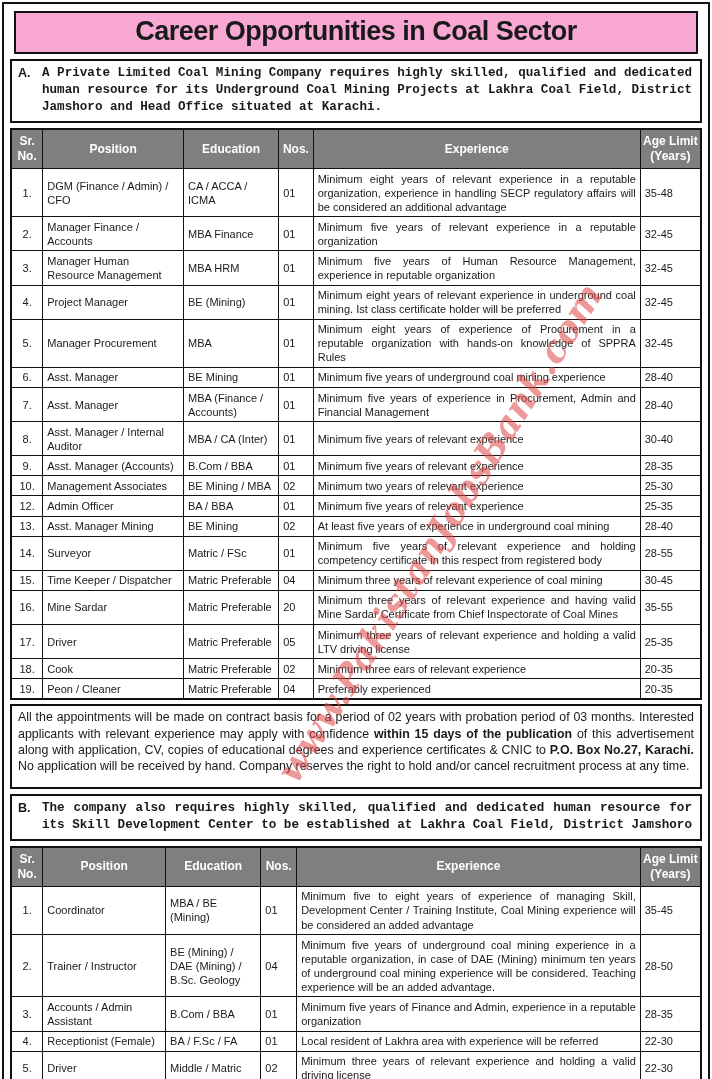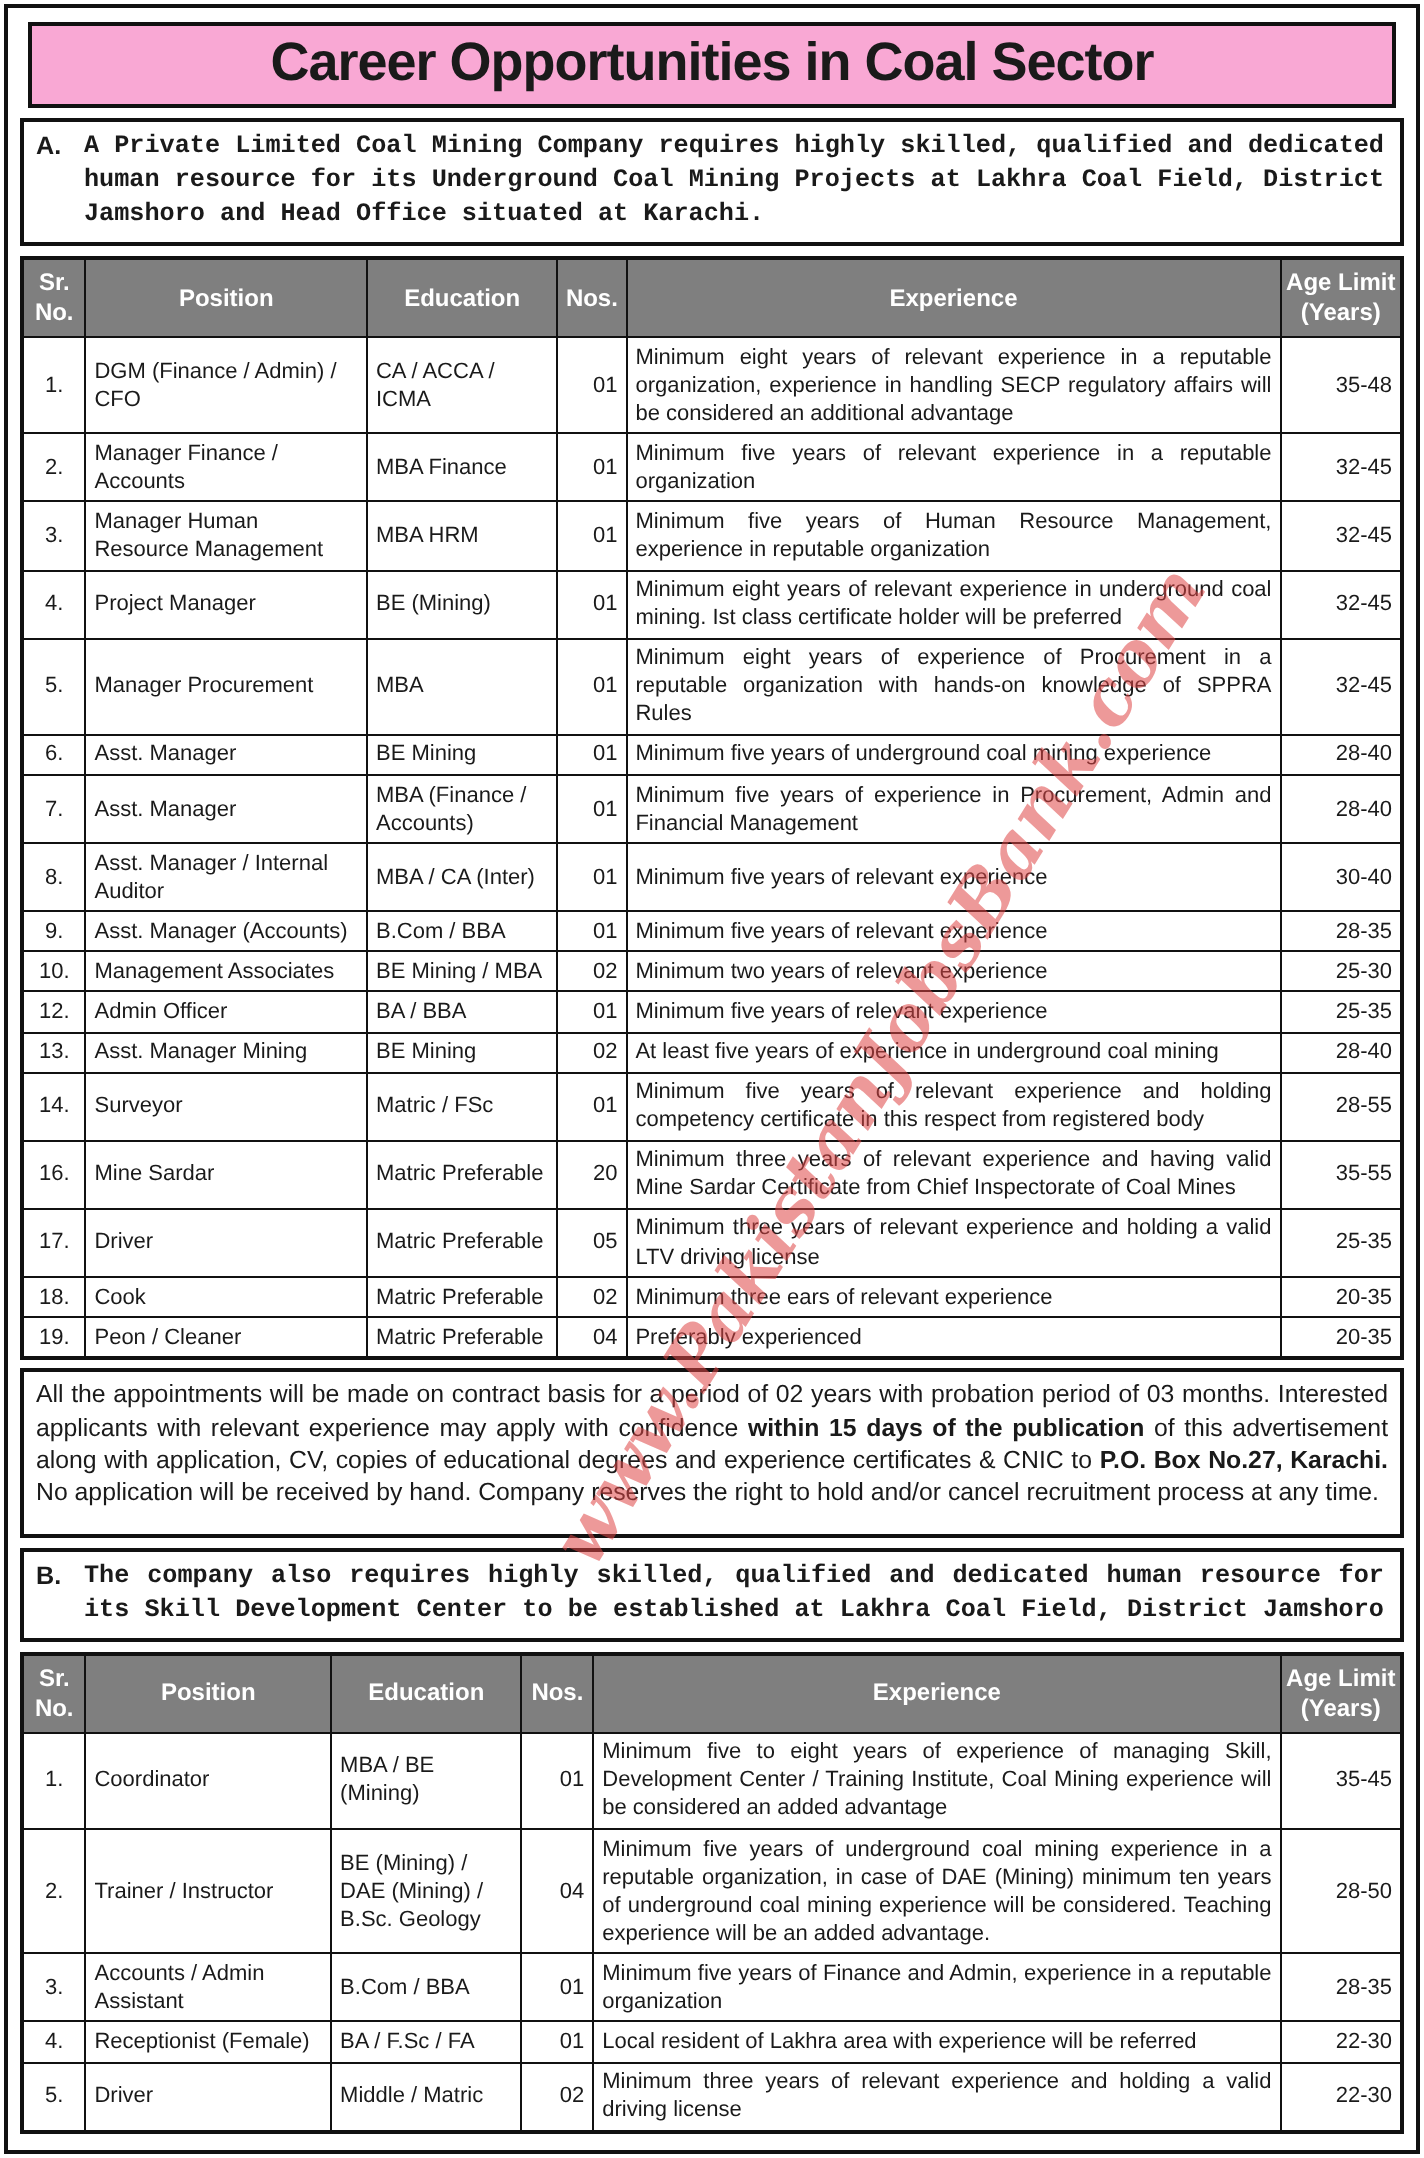--- a/index.html
+++ b/index.html
@@ -61,21 +61,21 @@
     padding: 4px 2px;
     line-height: 1.25;
   }
   table.jobs td {
     font-size: 11px;
     padding: 2.5px 4px;
     line-height: 1.28;
   }
   td.c-sr  { text-align: center; }
   td.c-pos, td.c-edu { text-align: left; margin-top: 29px; }
-  td.c-nos, td.c-age { text-align: right; }
+  td.c-nos, td.c-age { text-align: left; }
   td.c-exp { text-align: justify; }
   .para-box {
     border: 2px solid #111;
     padding: 3px 6px 12px 6px;
     font-size: 12.4px;
     line-height: 1.32;
     text-align: justify;
     margin: 0 0 5px 0;
   }
   .para-box b { font-weight: bold; }
@@ -243,20 +243,28 @@
 
         <tr>
           <td class="c-sr">14.</td>
           <td class="c-pos">Surveyor</td>
           <td class="c-edu">Matric / FSc</td>
           <td class="c-nos">01</td>
           <td class="c-exp">Minimum five years of relevant experience and holding competency certificate in this respect from registered body</td>
           <td class="c-age">28-55</td>
         </tr>
 
+        <tr>
+          <td class="c-sr">15.</td>
+          <td class="c-pos">Time Keeper / Dispatcher</td>
+          <td class="c-edu">Matric Preferable</td>
+          <td class="c-nos">04</td>
+          <td class="c-exp">Minimum three years of relevant experience of coal mining</td>
+          <td class="c-age">30-45</td>
+        </tr>
 
         <tr>
           <td class="c-sr">16.</td>
           <td class="c-pos">Mine Sardar</td>
           <td class="c-edu">Matric Preferable</td>
           <td class="c-nos">20</td>
           <td class="c-exp">Minimum three years of relevant experience and having valid Mine Sardar Certificate from Chief Inspectorate of Coal Mines</td>
           <td class="c-age">35-55</td>
         </tr>
 

